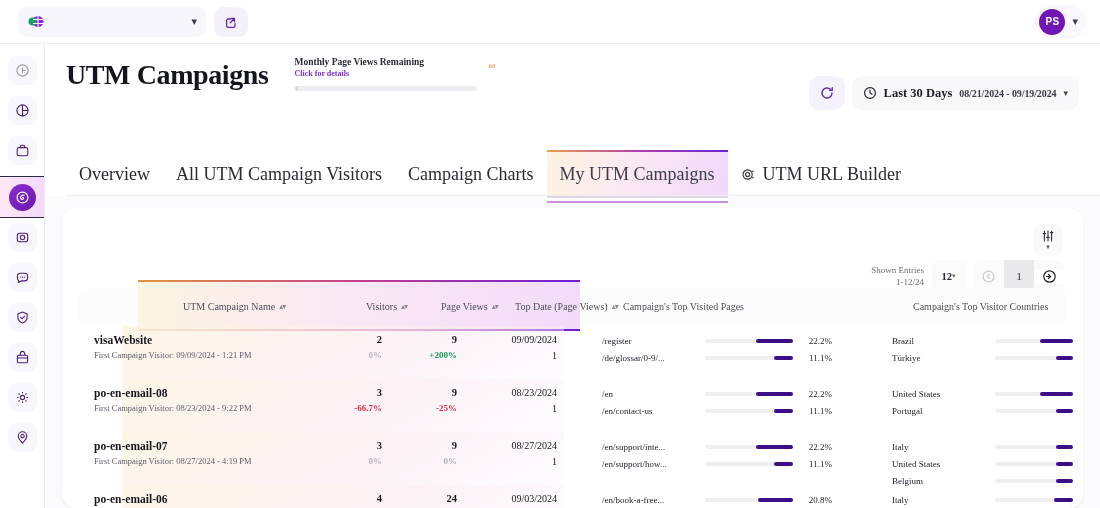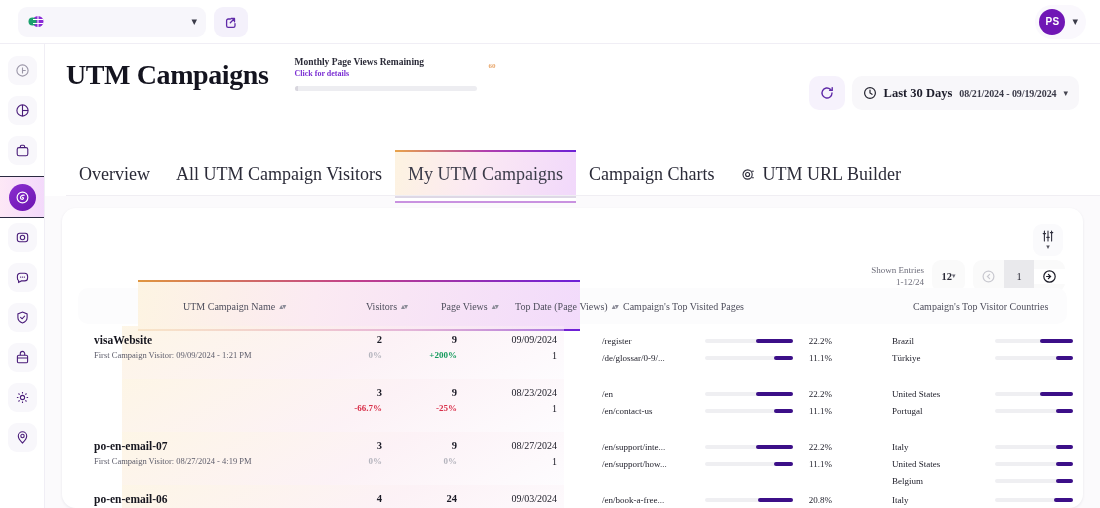--- a/index.html
+++ b/index.html
@@ -344,22 +344,22 @@
           <span class="dr-label">Last 30 Days</span>
           <span class="dr-range">08/21/2024 - 09/19/2024</span>
           <span class="dr-chev">▾</span>
         </div>
       </div>
     </div>
 
     <div class="tabs">
       <div class="tab"><span>Overview</span></div>
       <div class="tab"><span>All UTM Campaign Visitors</span></div>
+      <div class="tab"><span>Campaign Charts</span></div>
       <div class="tab active"><span>My UTM Campaigns</span></div>
-      <div class="tab"><span>Campaign Charts</span></div>
       <div class="tab with-icon">
         <span>
           <svg width="15" height="15" viewBox="0 0 15 15" fill="none" stroke="#2c2c3a" stroke-width="1.1">
             <circle cx="6.6" cy="7.5" r="4.6"></circle>
               <circle cx="6.6" cy="7.5" r="2"></circle>
               <path d="M10.6 4.3h2.2M10.6 10.7h2.2"></path>
           </svg>
         </span>
         <span>UTM URL Builder</span>
       </div>
@@ -485,20 +485,24 @@
                     <div class="ml-label">Türkiye</div>
                     <div class="ml-track">
                       <div class="ml-fill" style="width: 21.312%;"></div>
                     </div>
                     <div class="ml-pct">11.1%</div>
                   </div>
                 </div>
               </div>
               <div class="row">
                 <div class="row-hl"></div>
+                <div class="c c-name">
+                  <div class="camp-name">po-en-email-08</div>
+                  <div class="camp-sub">First Campaign Visitor: 08/23/2024 - 9:22 PM</div>
+                </div>
                 <div class="c c-num c-vis">
                   <div class="num-v">3</div>
                   <div class="num-d down">-66.7%</div>
                 </div>
                 <div class="c c-num c-pv">
                   <div class="num-v">9</div>
                   <div class="num-d down">-25%</div>
                 </div>
                 <div class="c c-td">
                   <div class="td-date">08/23/2024</div>

